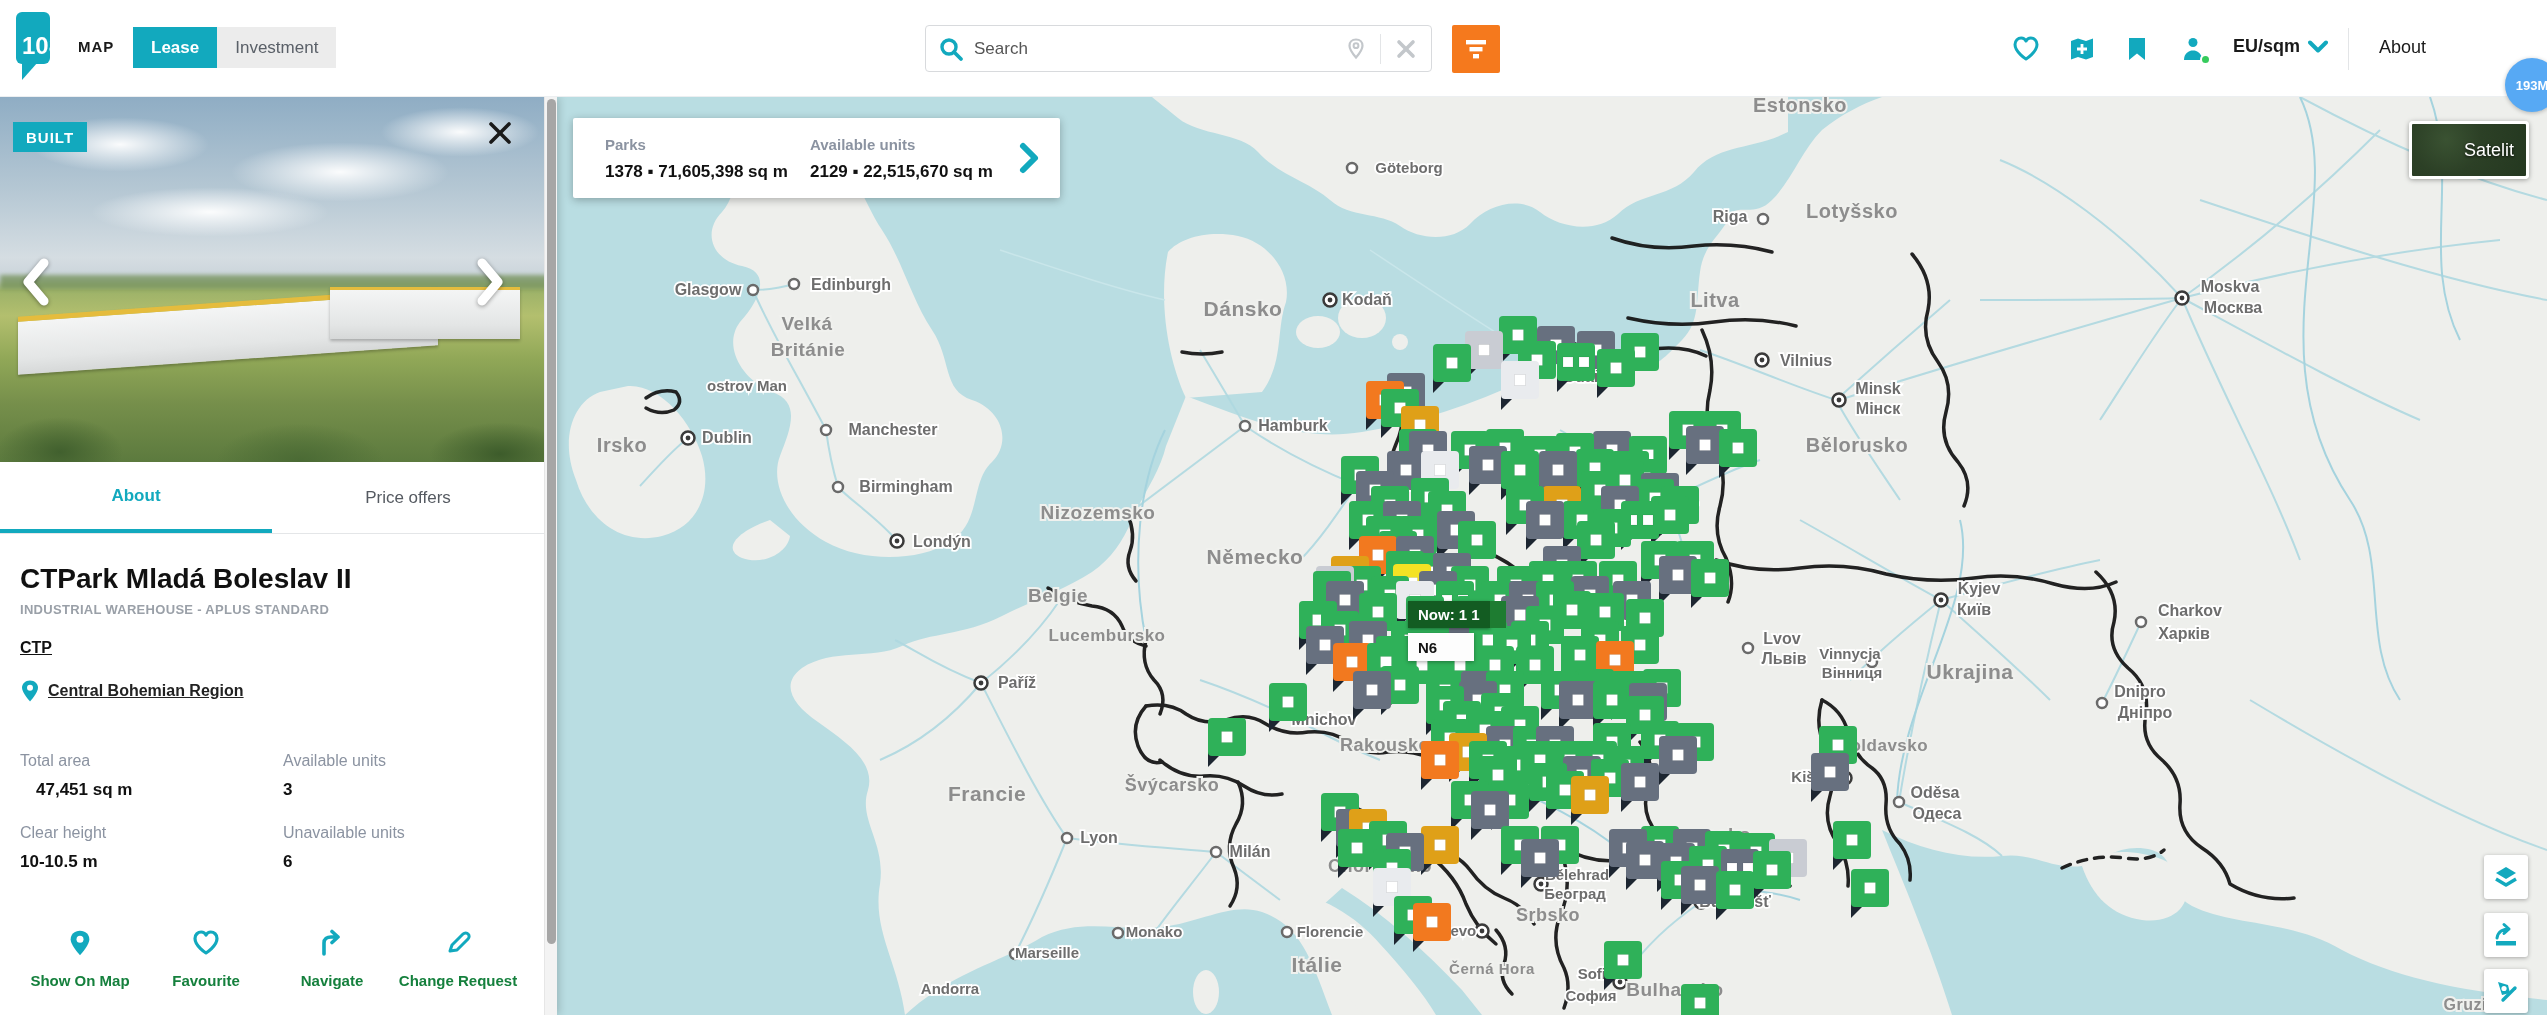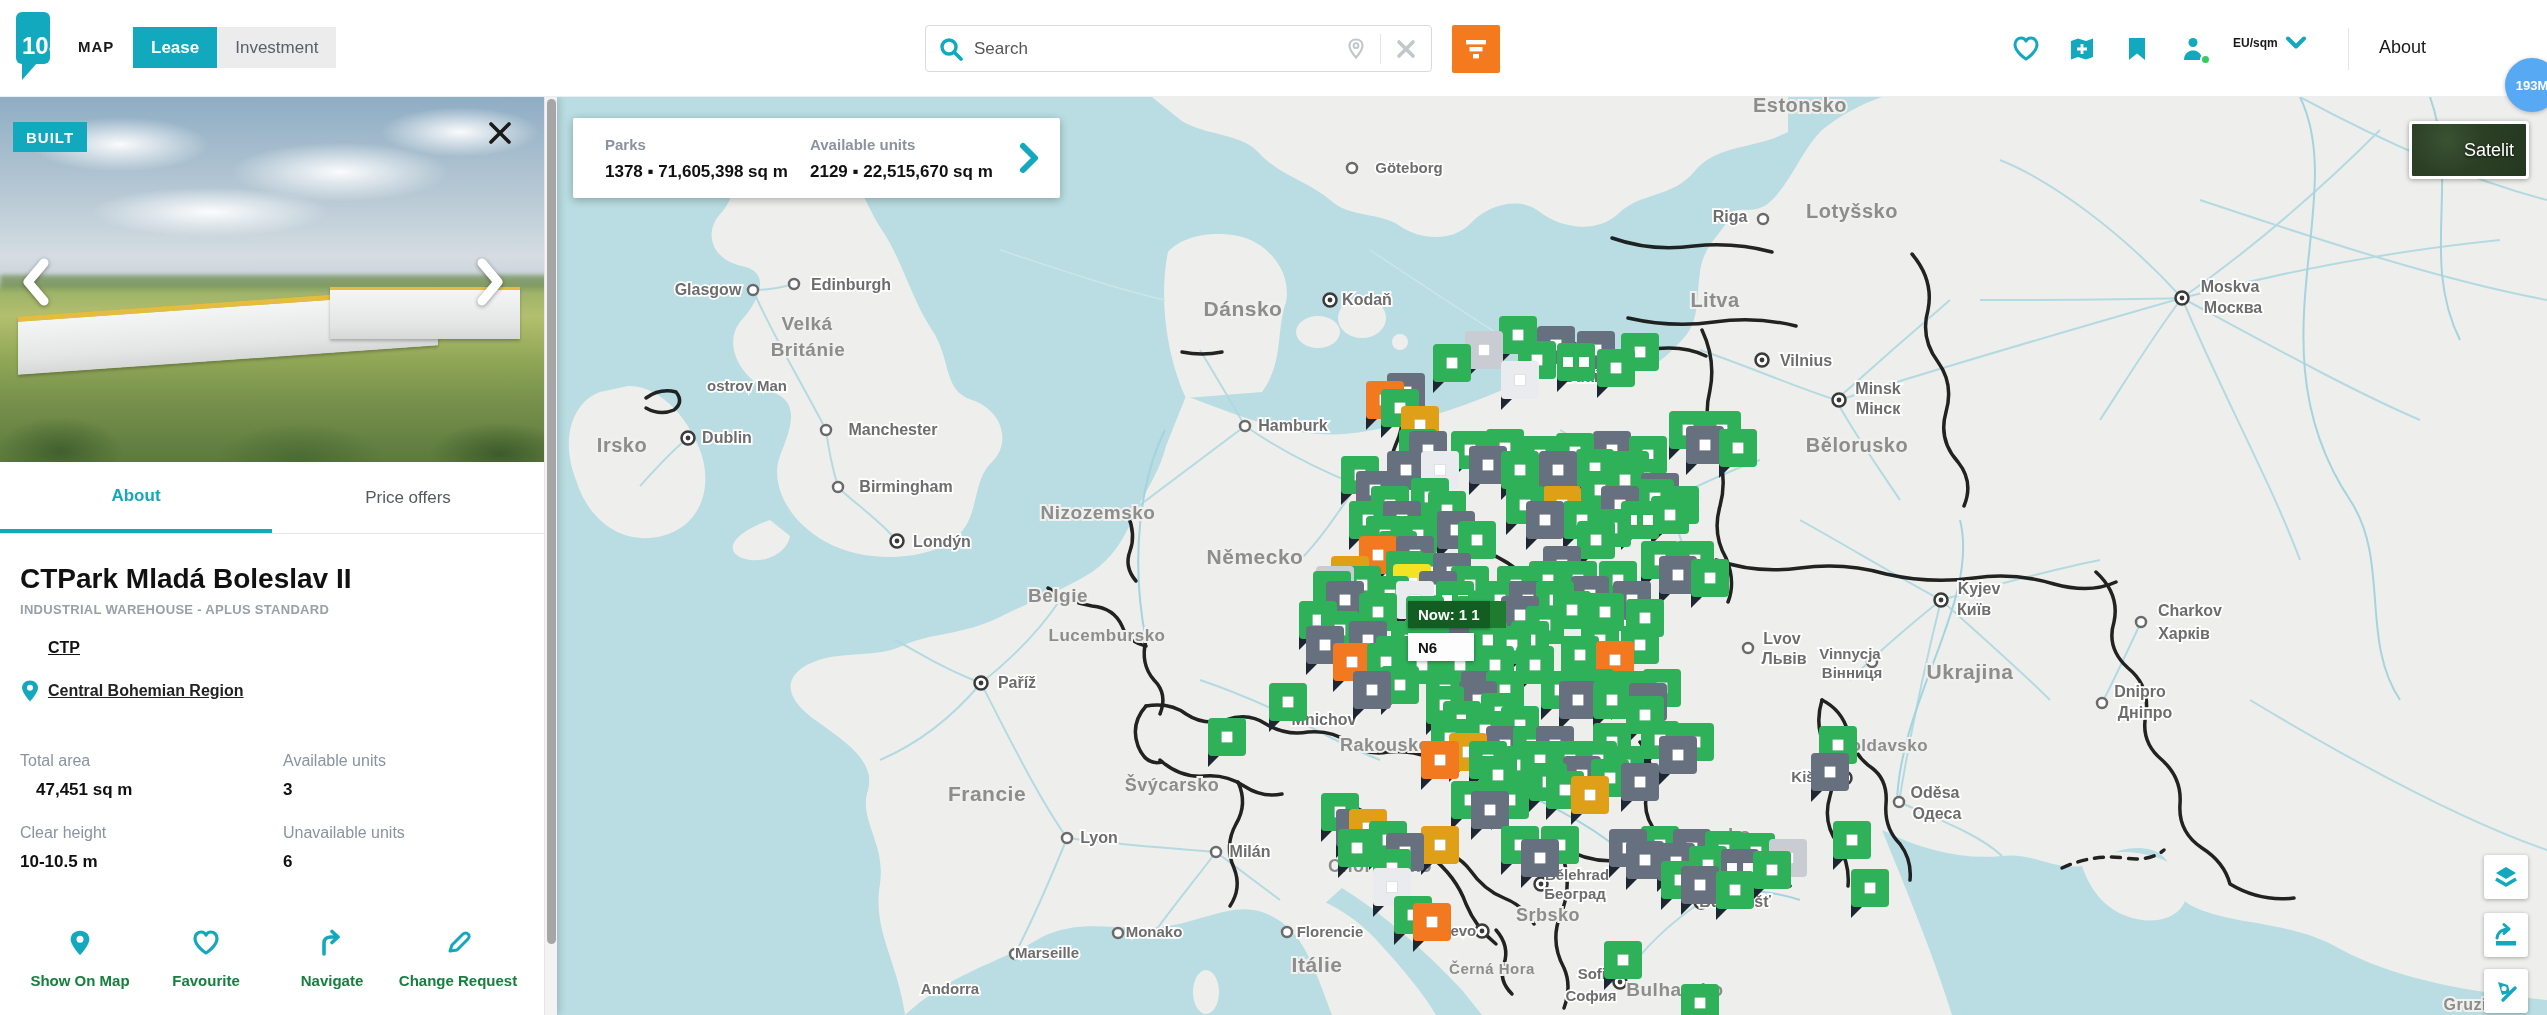--- a/index.html
+++ b/index.html
@@ -23,21 +23,21 @@
   #searchbox { position:absolute; left:925px; top:25px; width:507px; height:47px; background:#fff;
                border:1px solid #d8dadd; border-radius:4px; display:flex; align-items:center; }
   #search-input { border:none; outline:none; flex:1; font-size:17px; color:#333; padding-left:10px;
                font-family:"Liberation Sans","DejaVu Sans",sans-serif; }
   #search-input::placeholder { color:#555; }
   .sb-div { width:1px; height:30px; background:#e3e5e7; }
   #filter-btn { position:absolute; left:1452px; top:25px; width:48px; height:48px; background:#f5791d;
                border-radius:2px; display:flex; align-items:center; justify-content:center; cursor:pointer; }
   #hdr-icons { position:absolute; left:2012px; top:25px; height:48px; display:flex; align-items:center; gap:28px; }
   .hicon { width:28px; height:28px; position:relative; cursor:pointer; }
-  #currency { position:absolute; left:2233px; top:36px; font-size:12px; font-weight:bold; color:#1a1a1a;
+  #currency { position:absolute; left:2233px; top:36px; font-size:18px; font-weight:bold; color:#1a1a1a;
               display:flex; align-items:center; gap:8px; cursor:pointer; }
   #hdr-divider { position:absolute; left:2348px; top:28px; width:1px; height:42px; background:#e3e5e7; }
   #about-link { position:absolute; left:2379px; top:37px; font-size:18px; color:#1a1a1a; cursor:pointer; }
   #badge-193 { position:absolute; left:2505px; top:58px; width:54px; height:54px; border-radius:50%;
                background:#57a9f4; color:#fff; font-weight:bold; font-size:13px; display:flex; align-items:center;
                justify-content:center; z-index:60; box-shadow:0 1px 4px rgba(0,0,0,.25); }
 
   
   #panel { position:absolute; left:0; top:97px; width:557px; height:918px; background:#fff; z-index:40;
            box-shadow:2px 0 8px rgba(0,0,0,.18); }
@@ -59,21 +59,21 @@
   #close-btn { position:absolute; left:480px; top:16px; width:40px; height:40px; cursor:pointer; }
   .car-arrow { position:absolute; top:160px; width:34px; height:50px; cursor:pointer;
            filter:drop-shadow(0 1px 2px rgba(0,0,0,.4)); }
   #tabs { position:absolute; left:0; top:365px; width:544px; height:72px; display:flex;
           border-bottom:1px solid #e4e6e8; }
   .tab { flex:1; display:flex; align-items:center; justify-content:center; font-size:17px; color:#555a61; cursor:pointer; }
   .tab.active { color:#12a9be; font-weight:bold; border-bottom:4px solid #12a9be; }
   #p-title { position:absolute; left:20px; top:466px; font-size:28px; font-weight:bold; color:#111; }
   #p-subtitle { position:absolute; left:20px; top:505px; font-size:13px; font-weight:bold; color:#9aa0a8; letter-spacing:.3px; }
   #p-dev { position:absolute; left:20px; top:542px; font-size:16px; font-weight:bold; color:#111;
-           text-decoration:underline; cursor:pointer;margin-left:28px; }
+           text-decoration:underline; cursor:pointer; }
   #p-region { position:absolute; left:20px; top:582px; display:flex; align-items:center; gap:8px; cursor:pointer; }
   #p-region span { font-size:16px; font-weight:bold; color:#222; text-decoration:underline; }
   .det-label { position:absolute; font-size:16px; color:#8b93a1; }
   .det-value { position:absolute; font-size:17px; font-weight:bold; color:#111; }
   .action { position:absolute; width:120px; text-align:center; cursor:pointer; }
   .action .alabel { margin-top:10px; font-size:15px; font-weight:bold; color:#15803d; line-height:1.35; }
   #scroll-track { position:absolute; left:544px; top:0; width:13px; height:918px; background:#f3f3f3;
            border-left:1px solid #e6e6e6; }
   #scroll-thumb { position:absolute; left:2px; top:2px; width:9px; height:845px; background:#a6a6a6; border-radius:5px; cursor:pointer; }
 

